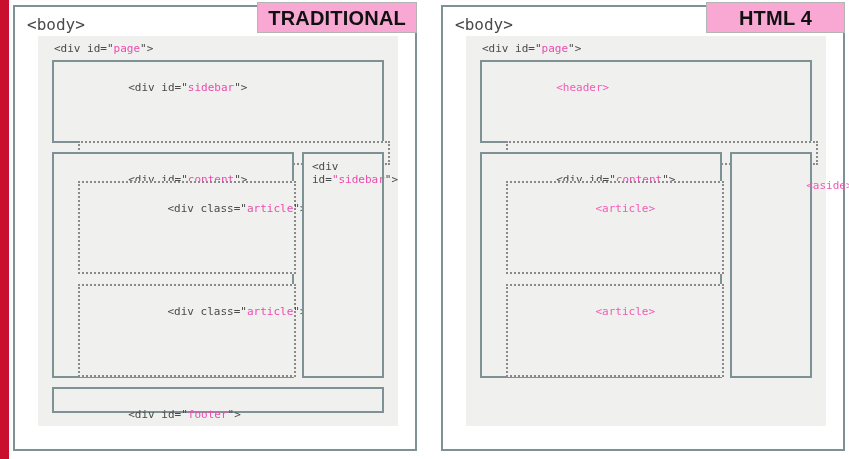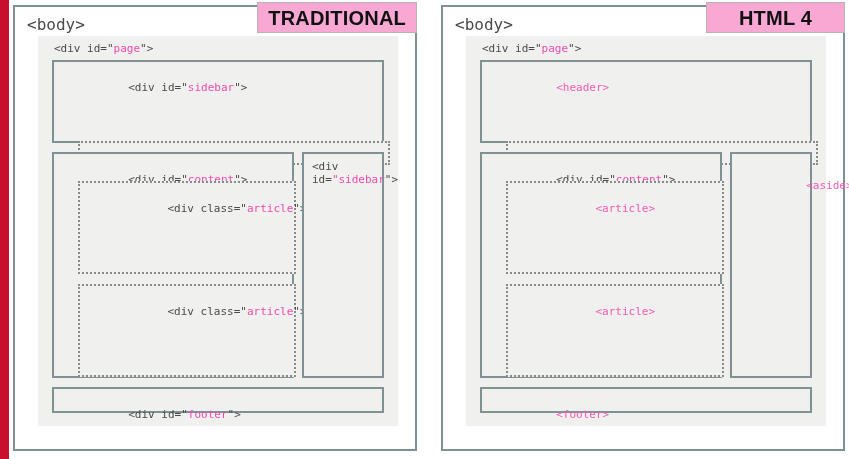--- a/index.html
+++ b/index.html
@@ -232,22 +232,17 @@
           </div>
         </div>
       </div>
 
       <div class="solid-box side">
         <div class="box-label" style="top:12px">
           <span class="sem">&lt;aside&gt;</span>
         </div>
       </div>
 
-      <div class="solid-box ftr">
-        <div class="box-label">
-          <span class="sem">&lt;footer&gt;</span>
-        </div>
-      </div>
 
     </div>
   </div>
 
 </div>
 
 </body></html>

